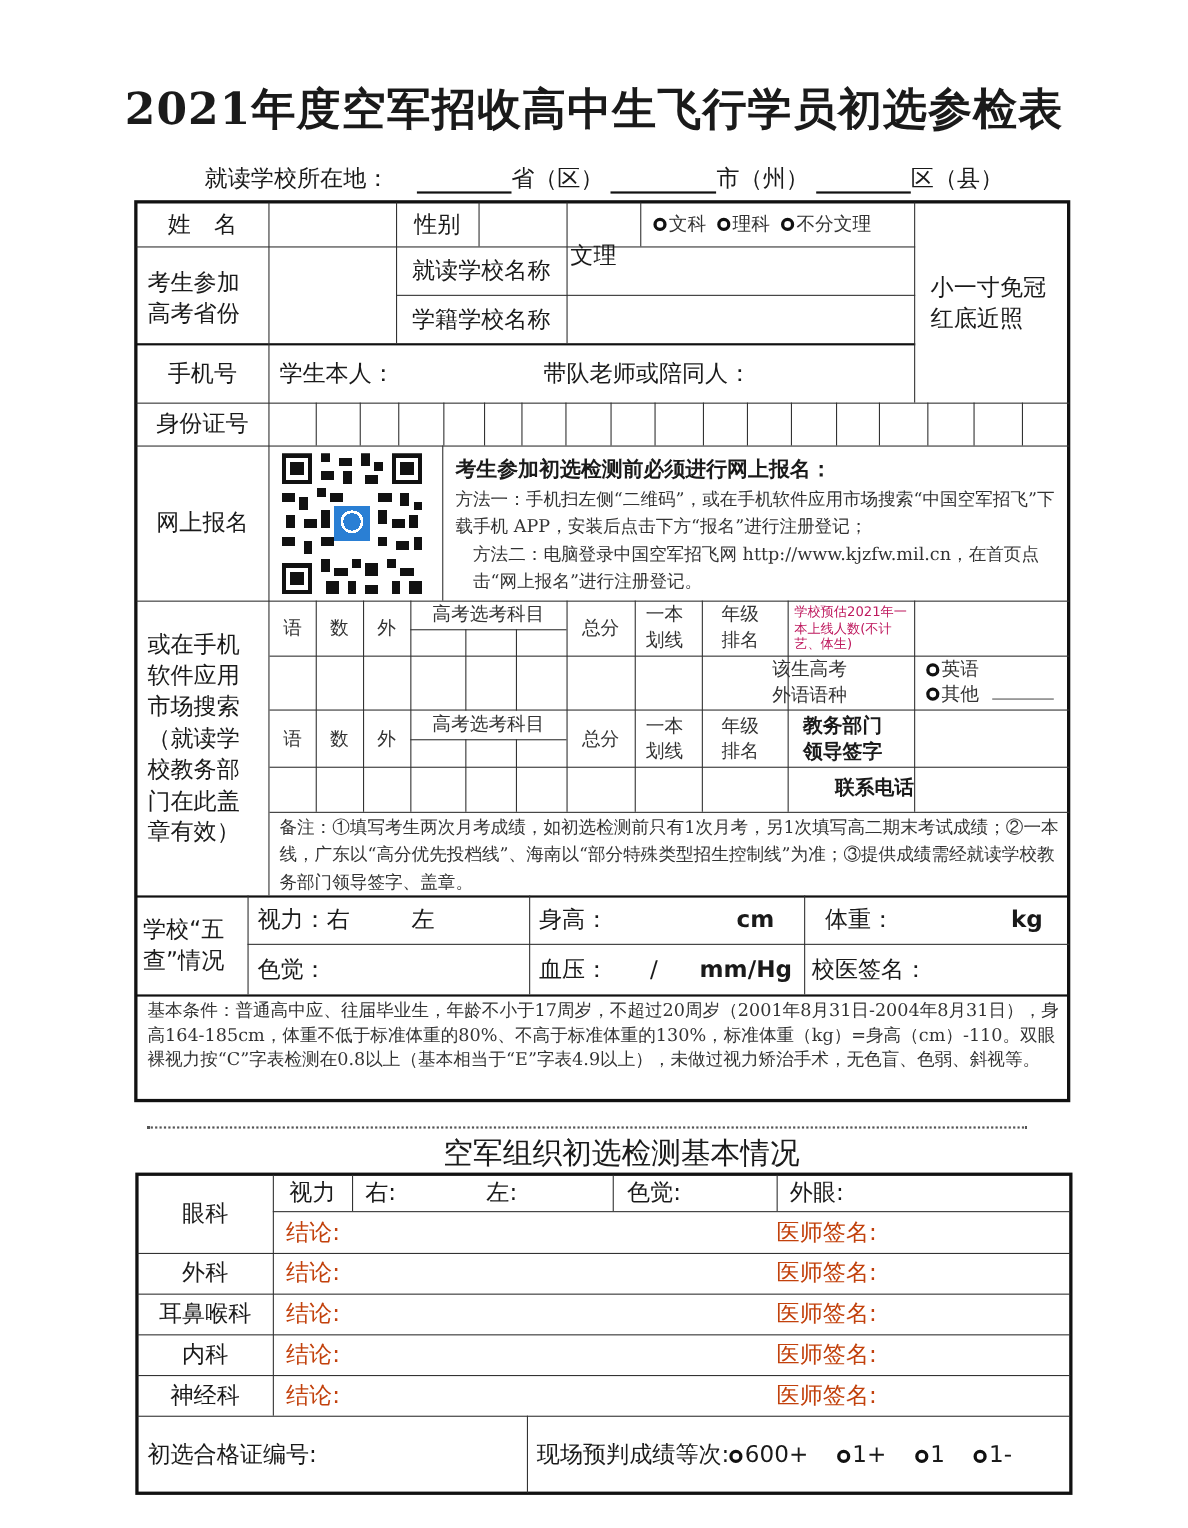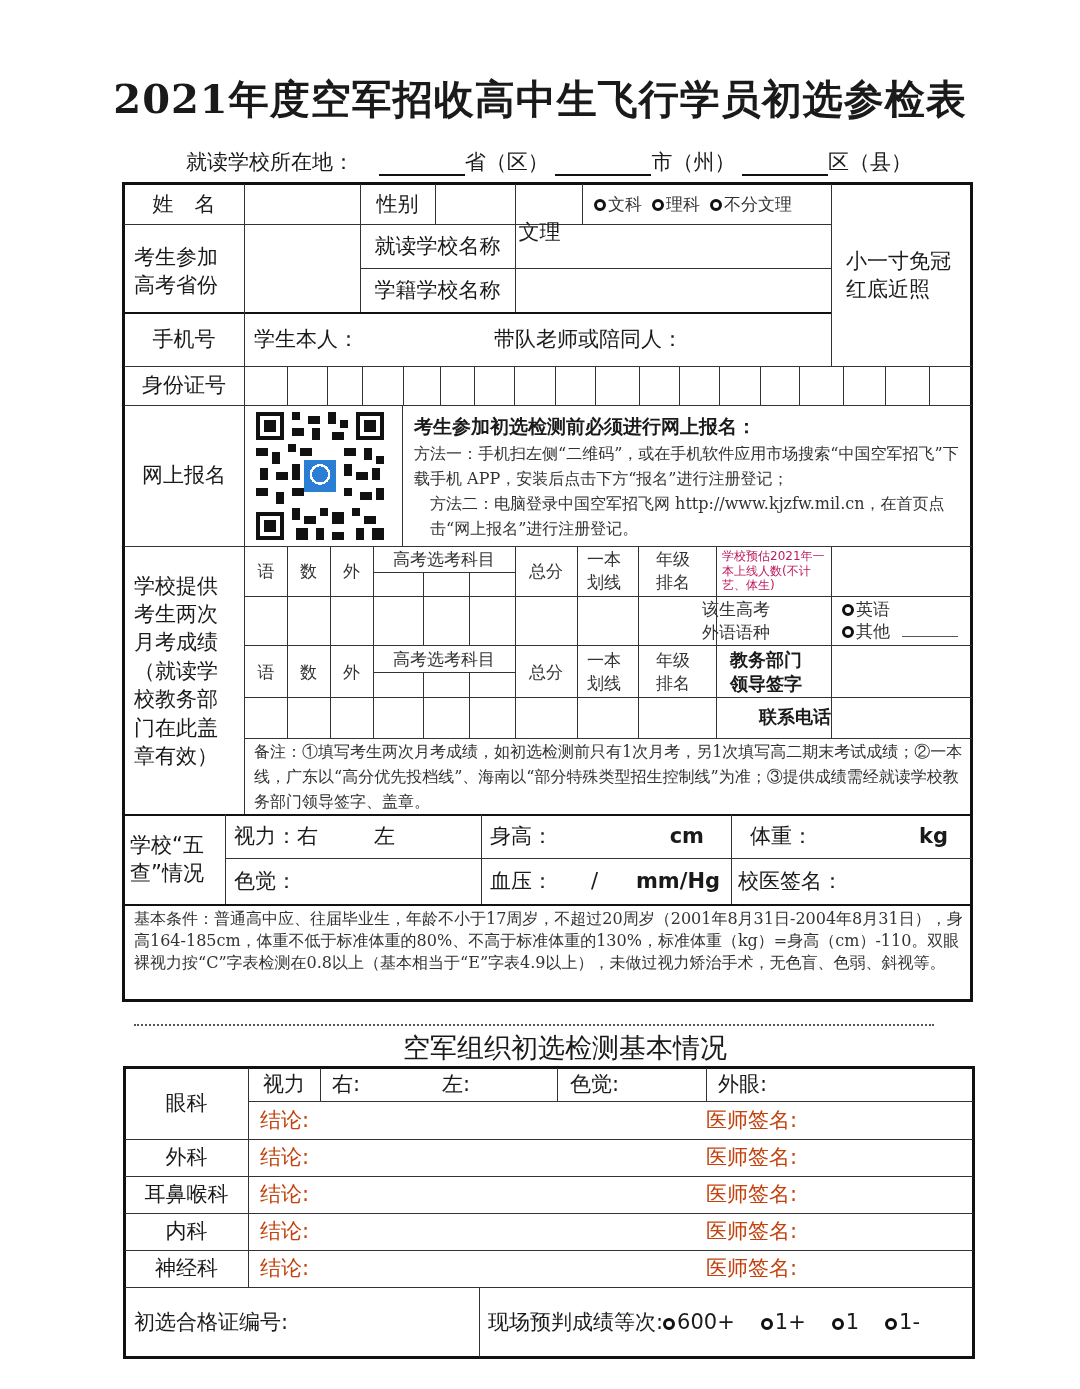--- a/index.html
+++ b/index.html
@@ -180,21 +180,21 @@
         <rect x="19" y="30" width="3" height="2"></rect>
     </g>
     <rect x="12" y="12" width="8" height="8" fill="#2a7fd4"></rect>
     <circle cx="16" cy="15.6" r="2.3" fill="none" stroke="#fff" stroke-width="0.6"></circle>
   </svg>
 </div>
 <div class="abs" style="left:414px;top:414px;font-size:19px;font-weight:bold;">考生参加初选检测前必须进行网上报名：</div>
 <div class="para" style="left:414px;top:441px;width:548px;">方法一：手机扫左侧“二维码”，或在手机软件应用市场搜索“中国空军招飞”下载手机 APP，安装后点击下方“报名”进行注册登记；</div>
 <div class="para" style="left:414px;top:491px;width:548px;margin-left:16px;">方法二：电脑登录中国空军招飞网 http://www.kjzfw.mil.cn，在首页点击“网上报名”进行注册登记。</div>
 
-<div class="lbl" style="left:134px;top:546px;width:100px;height:268px;padding-bottom:18px;">学校提供考生两次月考成绩（就读学校教务部门在此盖章有效）</div>
+<div class="lbl" style="left:134px;top:546px;width:100px;height:268px;padding-bottom:18px;">或在手机软件应用市场搜索（就读学校教务部门在此盖章有效）</div>
 
 <div class="lbl sm" style="left:245px;top:546px;width:42px;height:50px;">语</div>
 <div class="lbl sm" style="left:287px;top:546px;width:43px;height:50px;">数</div>
 <div class="lbl sm" style="left:330px;top:546px;width:43px;height:50px;">外</div>
 <div class="lbl sm" style="left:373px;top:546px;width:142px;height:26px;">高考选考科目</div>
 <div class="lbl sm" style="left:515px;top:546px;width:62px;height:50px;">总分</div>
 <div class="lbl sm" style="left:587px;top:546px;width:40px;height:50px;">一本划线</div>
 <div class="lbl sm" style="left:656px;top:546px;width:40px;height:50px;">年级排名</div>
 <div class="lbl xs" style="left:722px;top:546px;width:104px;height:50px;">学校预估2021年一本上线人数(不计艺、体生)</div>
 <div class="abs" style="left:833px;top:548px;width:137px;height:46px;"></div>

